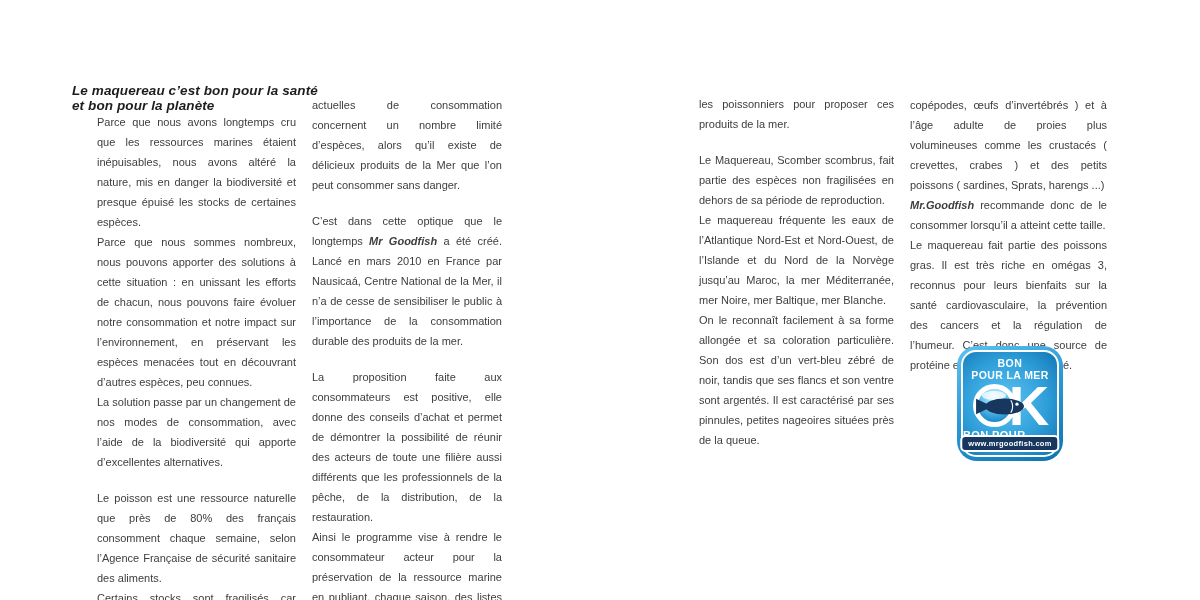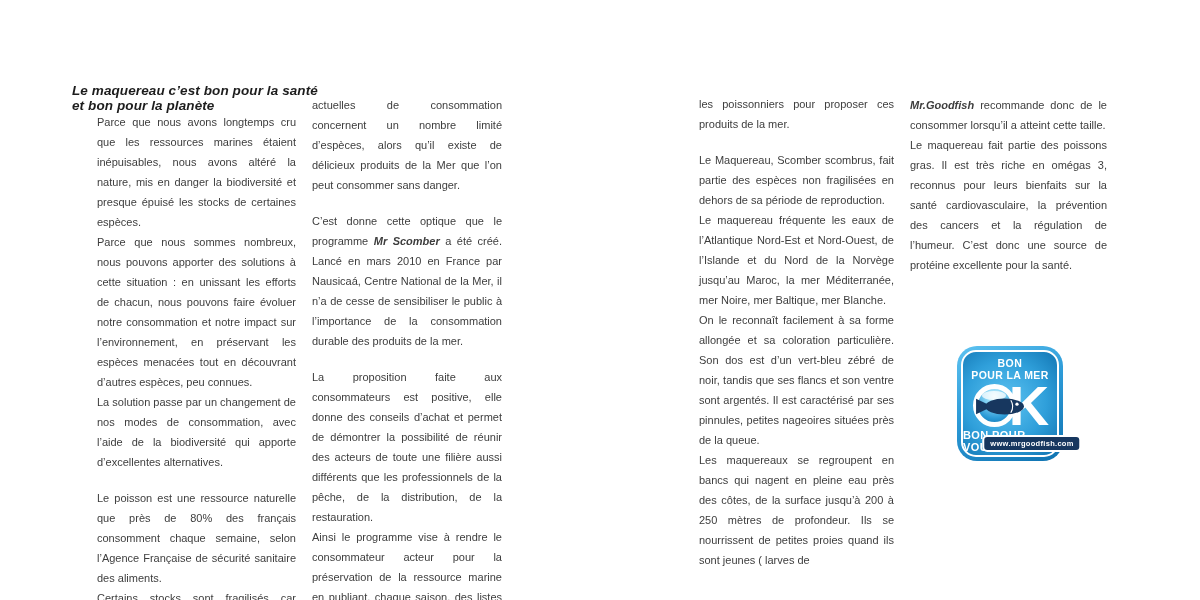--- a/index.html
+++ b/index.html
@@ -64,55 +64,55 @@
   .ok-circle svg{position:absolute;left:-4px;top:9px;width:52px;height:17px;overflow:visible;color:var(--badge-navy);}
   .ok-k{
     font-size:56px;line-height:43px;font-weight:bold;color:#fff;margin-left:-7px;
     letter-spacing:-2px;
   }
   .badge-line3{font-size:11px;font-weight:bold;color:#fff;letter-spacing:.4px;margin-top:1px;}
   .badge-url{
     position:absolute;bottom:3px;left:50%;transform:translateX(-50%);
     background:var(--badge-navy);border:2px solid #fff;border-radius:5px;
     color:#fff;font-size:7.5px;font-weight:bold;letter-spacing:.3px;
-    padding:2px 6px;white-space:nowrap;margin-left:22px;
+    padding:2px 6px;white-space:nowrap;
   }
 </style>
 </head>
 <body>
 
 <div class="spread">
 
   <section class="page left">
     <h1 class="title">Le maquereau c’est bon pour la santé
 et bon pour la planète</h1>
     <div class="col col1">
         <p class=""><span>Parce que nous avons longtemps cru que les ressources marines étaient inépuisables, nous avons altéré la nature, mis en danger la biodiversité et presque épuisé les stocks de certaines espèces.</span></p>
         <p class=""><span>Parce que nous sommes nombreux, nous pouvons apporter des solutions à cette situation : en unissant les efforts de chacun, nous pouvons faire évoluer notre consommation et notre impact sur l’environnement, en préservant les espèces menacées tout en découvrant d’autres espèces,  peu connues.</span></p>
         <p class=""><span>La solution passe par un changement de nos modes de consommation, avec l’aide de la biodiversité qui apporte d’excellentes alternatives.</span></p>
         <p class="space"><span>Le poisson est une ressource naturelle que près de 80% des français consomment chaque semaine, selon l’Agence Française de sécurité sanitaire des aliments.</span></p>
         <p class=""><span>Certains stocks sont fragilisés car pêchés à leur maximum ou surpêchés et les tendances</span></p>
       </div>
     <div class="col col2">
         <p class=""><span>actuelles de consommation concernent un nombre limité d’espèces, alors qu’il existe de délicieux produits de la Mer que l’on peut consommer sans danger.</span></p>
-        <p class="space"><span>C’est donne cette optique que le programme </span><span class="bi">Mr Scomber</span><span> a été créé. Lancé en mars 2010 en France par Nausicaá, Centre National de la Mer, il n’a de cesse de sensibiliser le public à l’importance de la consommation durable des produits de la mer.</span></p>
+        <p class="space"><span>C’est dans cette optique que le longtemps </span><span class="bi">Mr Goodfish</span><span> a été créé. Lancé en mars 2010 en France par Nausicaá, Centre National de la Mer, il n’a de cesse de sensibiliser le public à l’importance de la consommation durable des produits de la mer.</span></p>
         <p class="space"><span>La proposition faite aux consommateurs est positive, elle donne des conseils d’achat et permet de démontrer la possibilité de réunir des acteurs de toute une filière aussi différents que les professionnels de la pêche, de la distribution, de la restauration.</span></p>
         <p class=""><span>Ainsi le programme vise à rendre le consommateur acteur pour la préservation de la ressource marine en publiant, chaque saison, des listes régionales de produits de la mer conseillés par des spécialistes en la matière. Le programme s’appuie sur les professionnels tels que les restaurateurs ou</span></p>
       </div>
   </section>
 
   <section class="page right">
     <div class="col col3">
         <p class=""><span>les poissonniers pour proposer ces produits de la mer.</span></p>
         <p class="space"><span>Le Maquereau, Scomber scombrus, fait partie des espèces non fragilisées en dehors de sa période de reproduction.</span></p>
         <p class=""><span>Le maquereau fréquente les eaux de l’Atlantique Nord-Est et Nord-Ouest, de l’Islande et du Nord de la Norvège jusqu’au Maroc, la mer Méditerranée, mer Noire, mer Baltique, mer Blanche.</span></p>
         <p class=""><span>On le reconnaît facilement à sa forme allongée et sa coloration particulière. Son dos est d’un vert-bleu zébré de noir, tandis que ses flancs et son ventre sont argentés. Il est caractérisé par ses pinnules, petites nageoires situées près de la queue.</span></p>
-        <p class=""><span>Les maquereaux se regroupent en bancs qui nagent en pleine eau  près des côtes, de la surface jusqu’à 200 à 250 mètres de profondeur. Ils se nourrissent de petites proies quand ils sont jeunes ( larves de</span></p>
       </div>
     <div class="col col4">
+        <p class=""><span>copépodes, œufs d’invertébrés ) et à l’âge adulte de proies plus volumineuses comme les crustacés ( crevettes, crabes ) et des petits poissons ( sardines, Sprats, harengs  ...)</span></p>
         <p class=""><span class="bi">Mr.Goodfish</span><span> recommande donc de le consommer lorsqu’il a atteint cette taille.</span></p>
         <p class=""><span>Le maquereau fait partie des poissons gras. Il est très riche en omégas 3,  reconnus pour leurs bienfaits sur la santé cardiovasculaire, la prévention des cancers et la régulation de l’humeur. C’est donc une source de protéine excellente pour la santé.</span></p>
       </div>
 
     <div class="badge">
       <div class="badge-inner">
         <div class="badge-line1">BON</div>
         <div class="badge-line2">POUR LA MER</div>
         <div class="ok-row">
           <div class="ok-circle">

